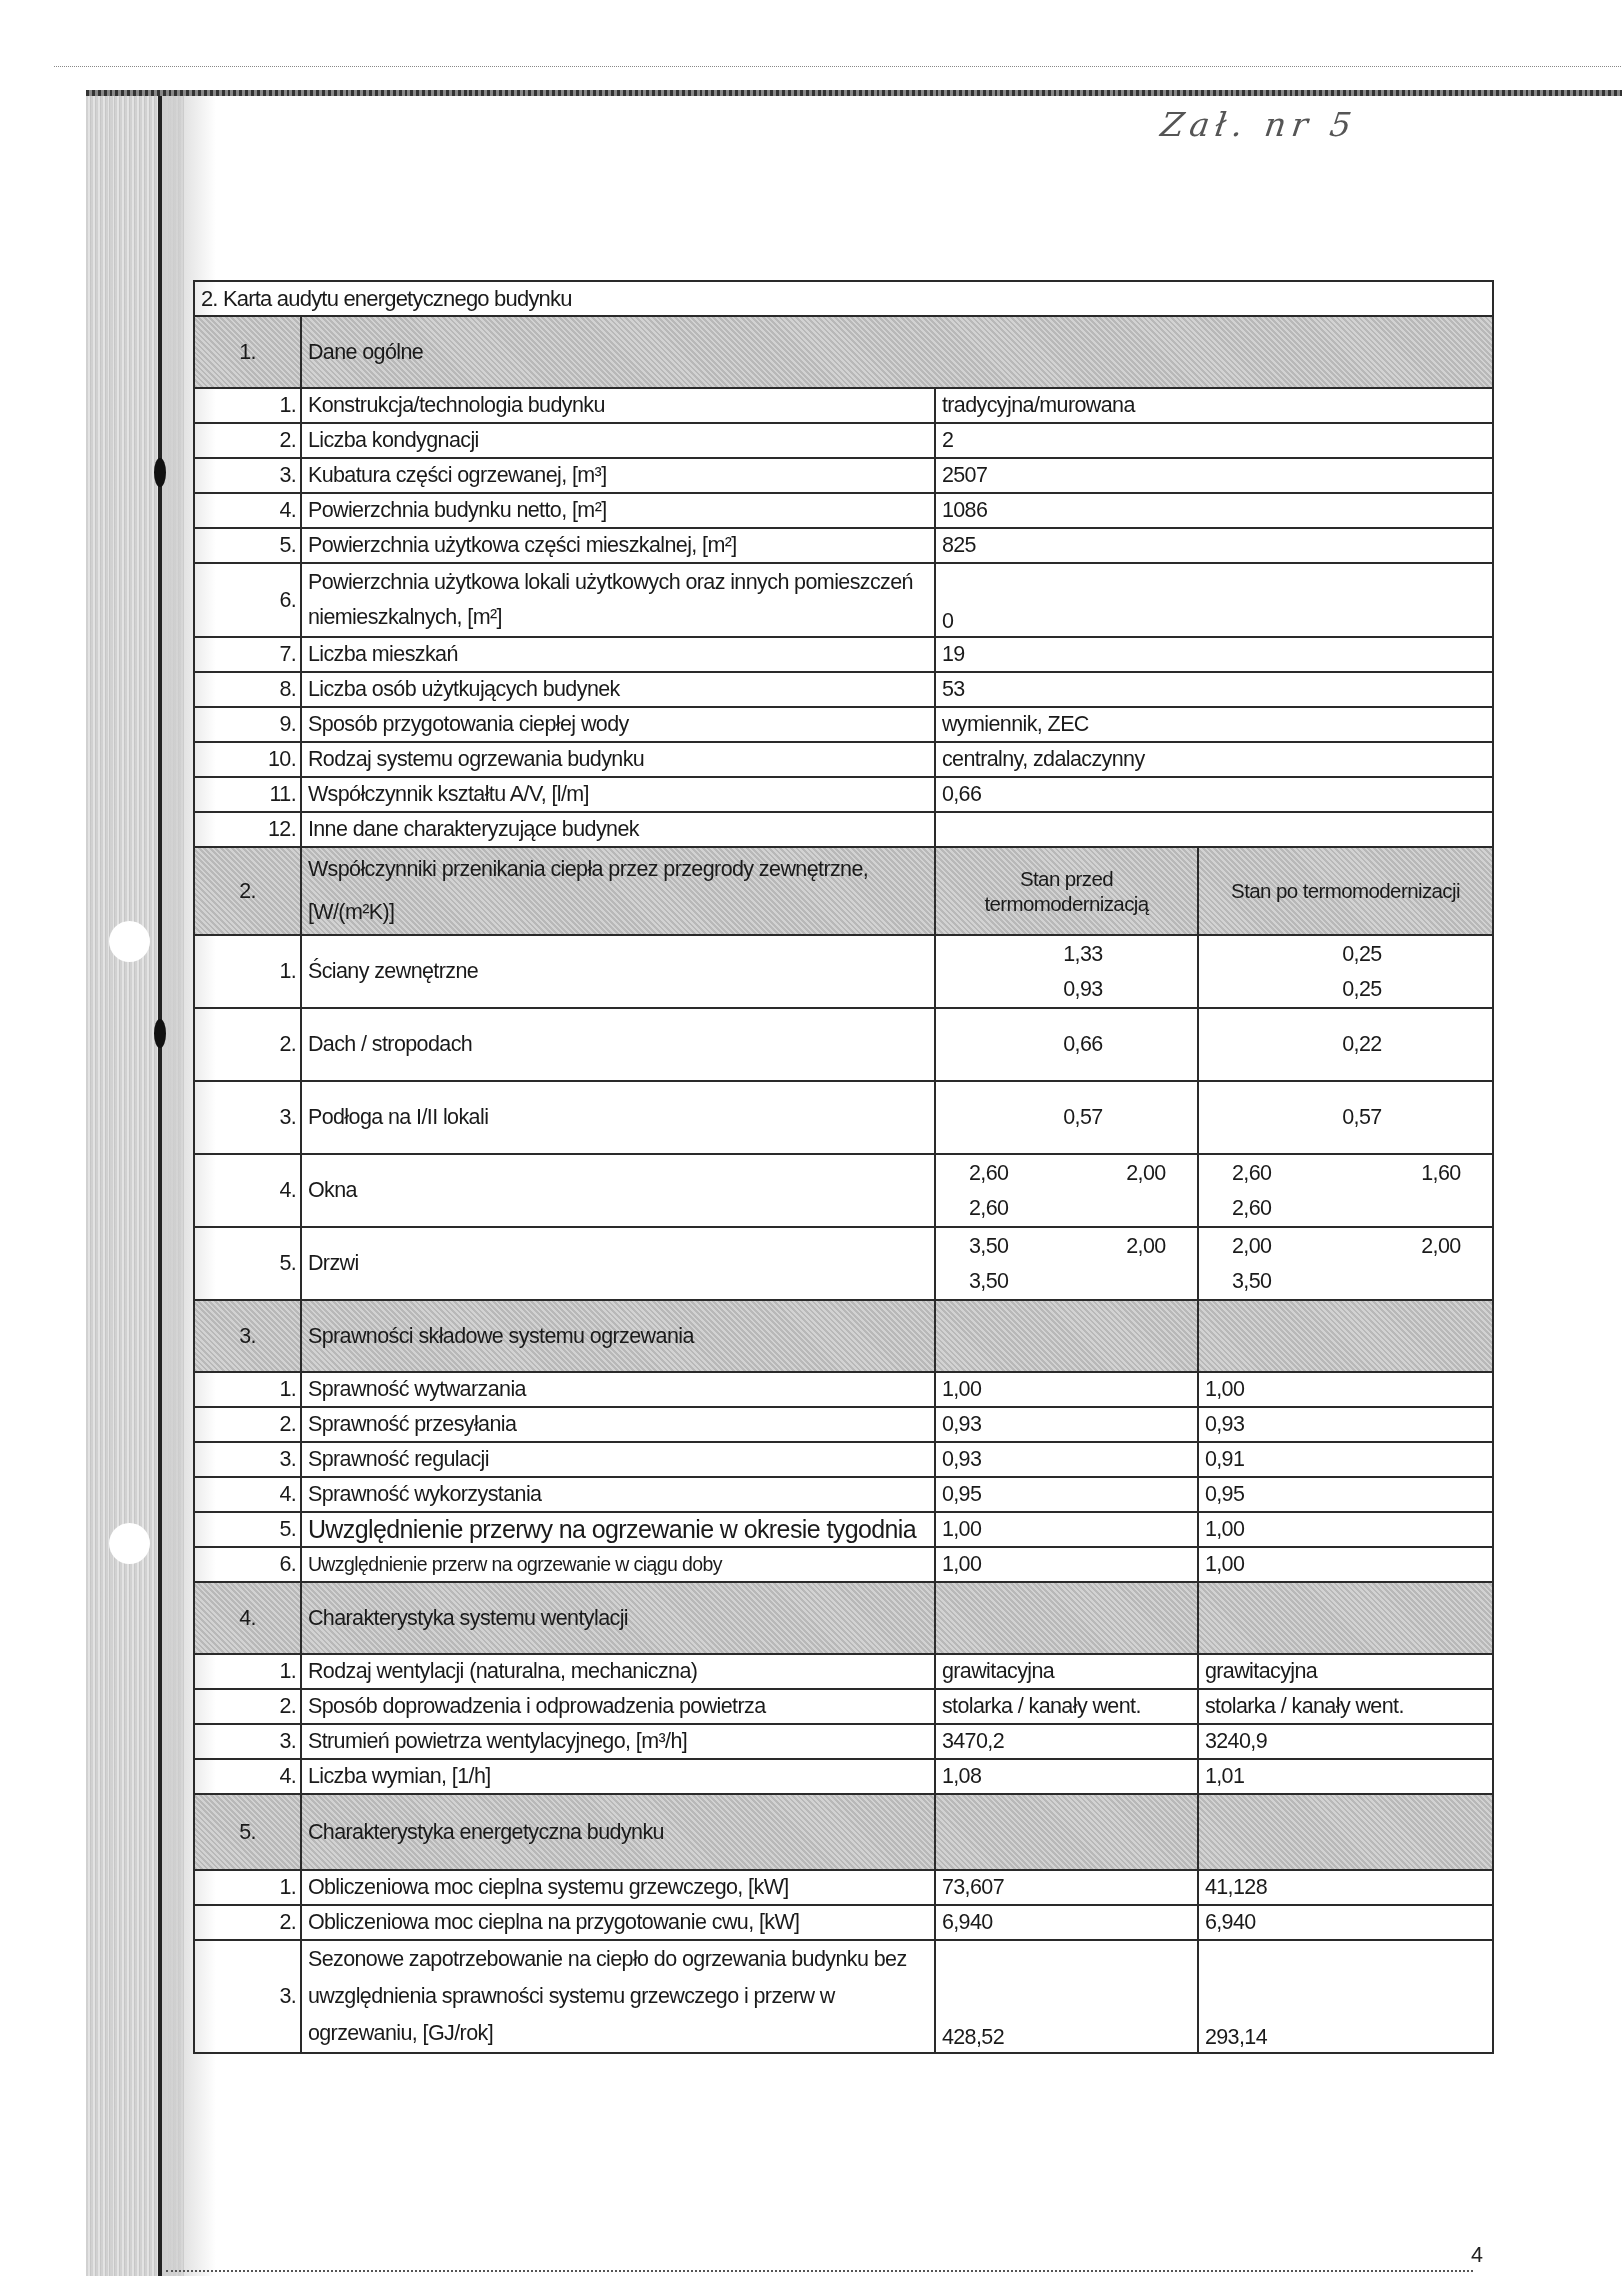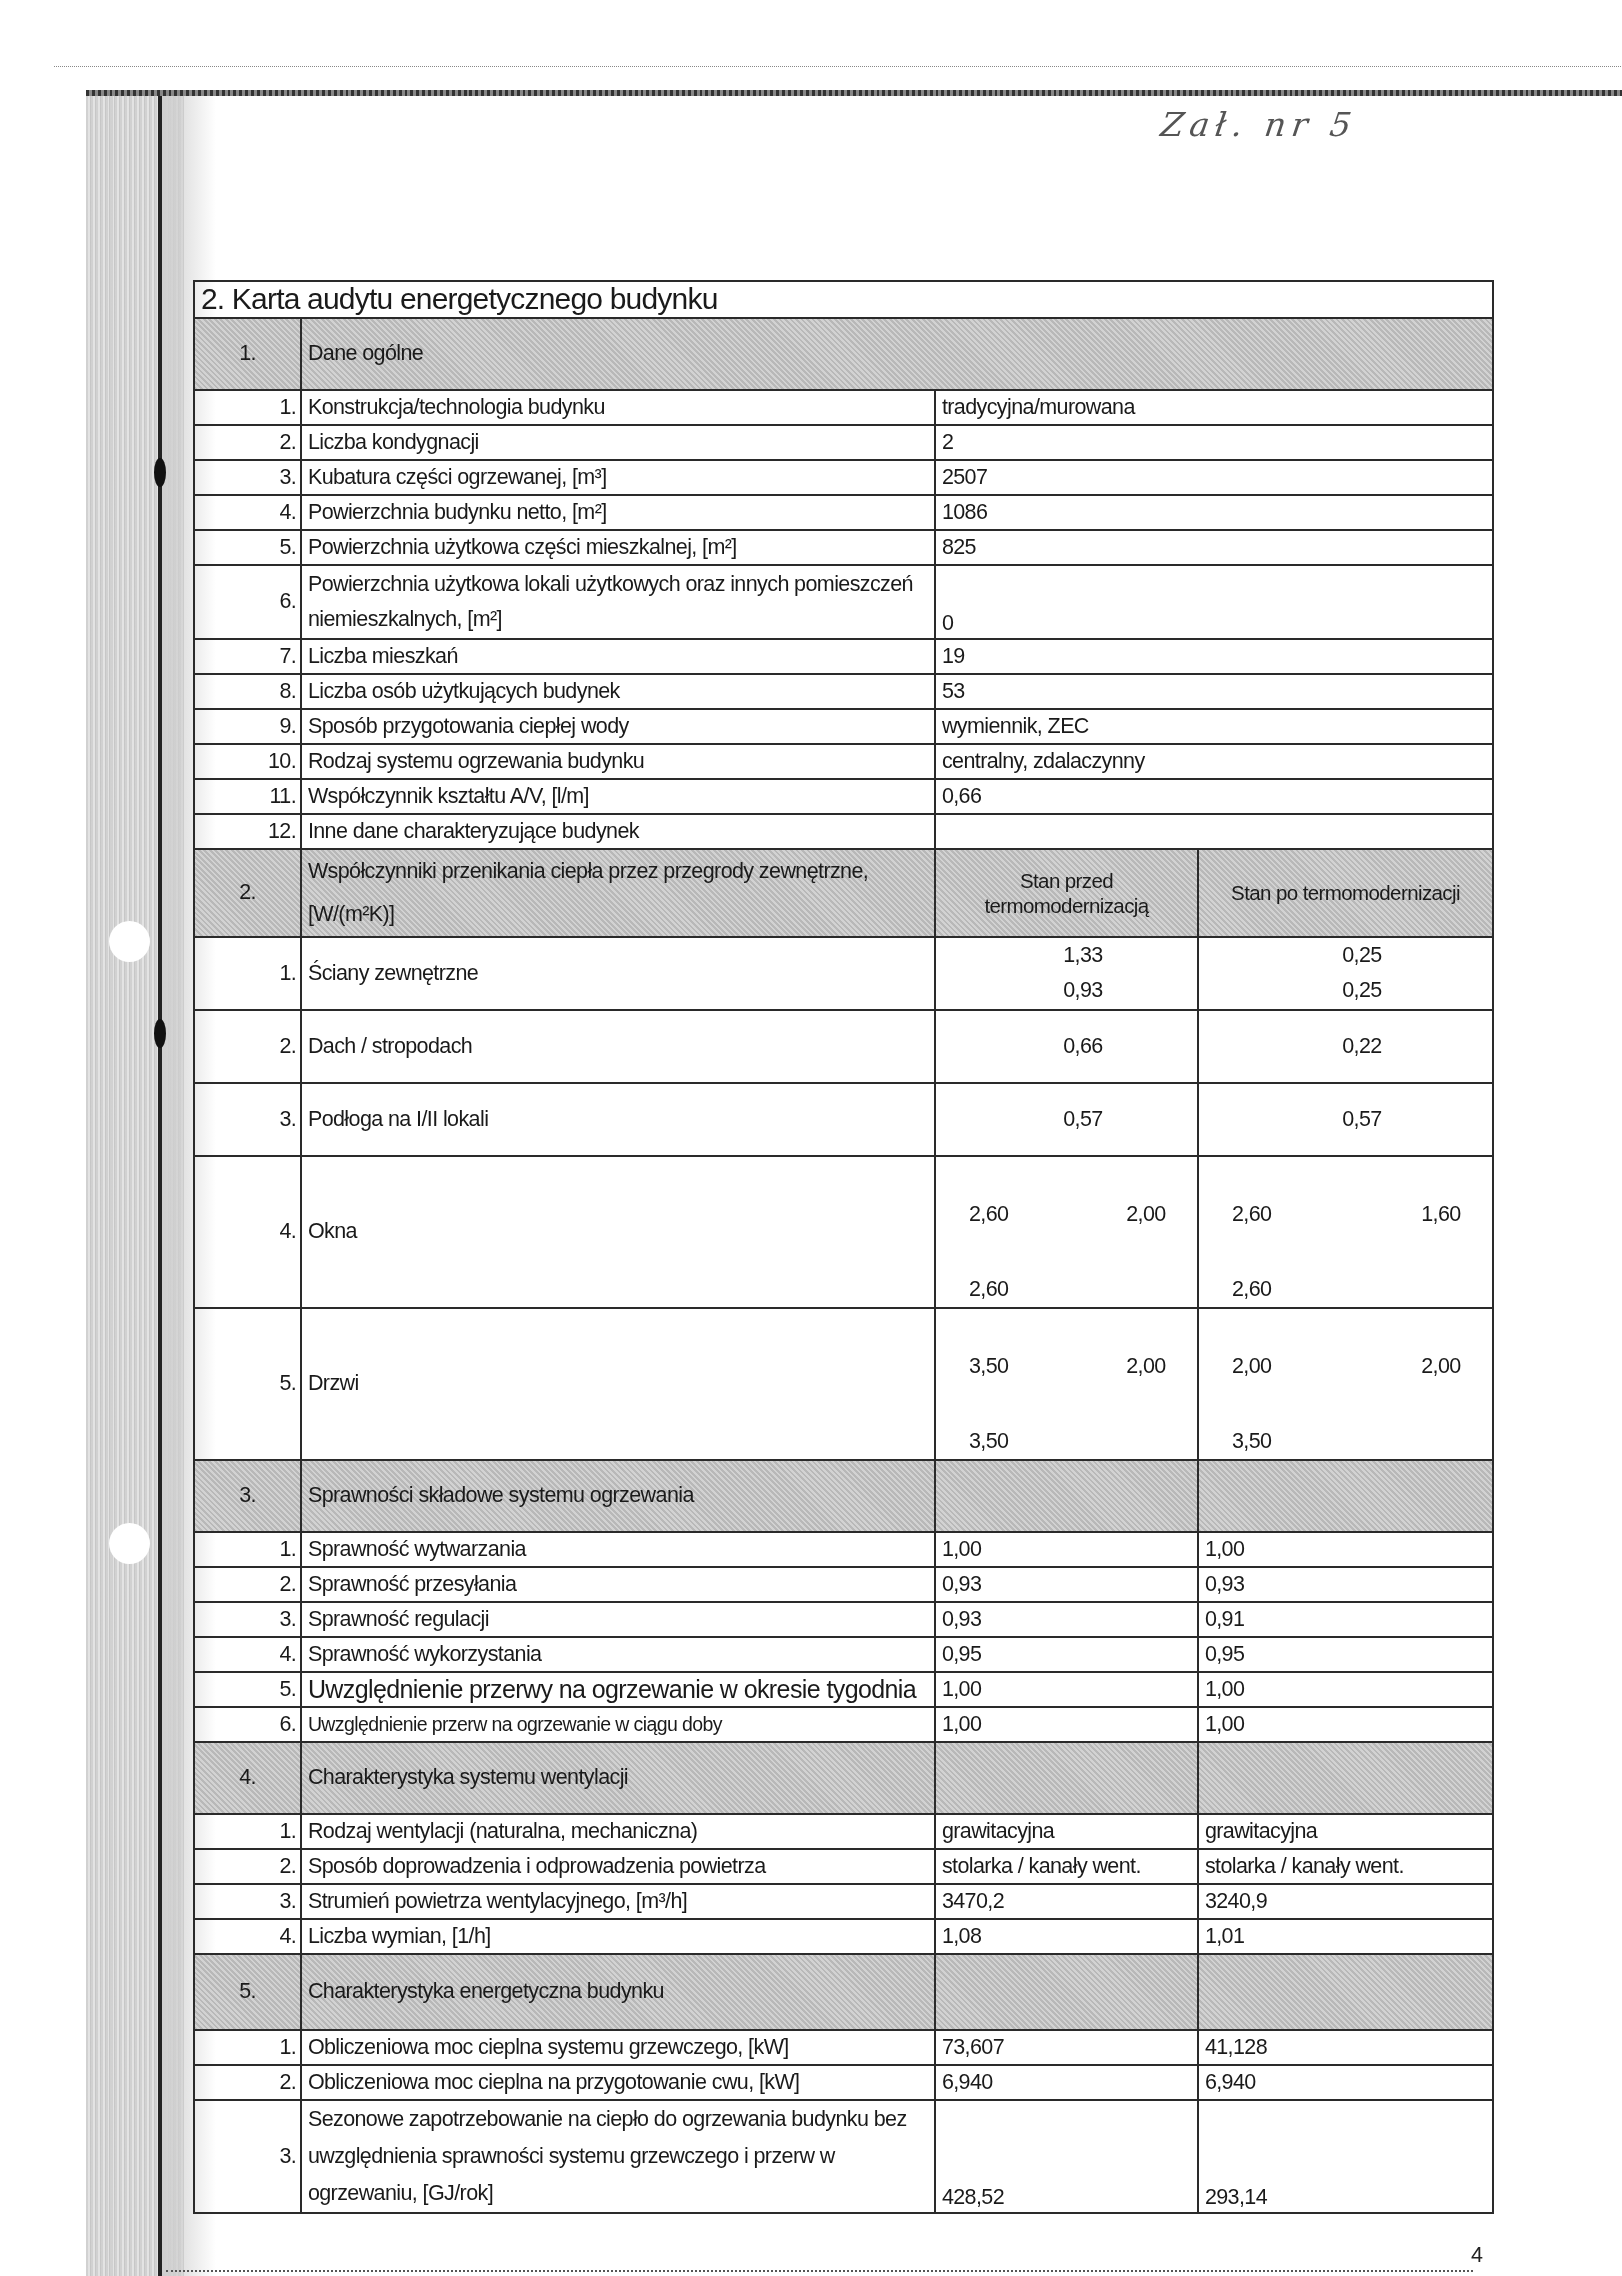--- a/index.html
+++ b/index.html
@@ -27,32 +27,32 @@
     font-style: italic; font-size: 33px; color: #555; letter-spacing: 5.9px; transform: skewX(-8deg); }
   .pagenum { position: absolute; left: 1471px; top: 2243px; font-size: 21.5px; color: #222; }
 
   table.audit {
     position: absolute; left: 193px; top: 280px; width: 1299px;
     border-collapse: collapse; table-layout: fixed;
     font-size: 21.5px; letter-spacing: -0.6px;
   }
   table.audit td { border: 2px solid #2a2a2a; padding: 0 5.9px; vertical-align: middle; line-height: 1.15; }
   col.c-num { width: 107px; } col.c-label { width: 634px; } col.c-pre { width: 263px; } col.c-post { width: 295px; }
-  .title-row td { height: 33px; font-size: 30px; letter-spacing: -0.8px; padding-left: 7.8px; }
+  .title-row td { height: 33px; font-size: 22px; letter-spacing: -0.8px; padding-left: 7.8px; }
   .sec td { background: repeating-linear-gradient(45deg, #b8b8b8 0 2px, #d2d2d2 2px 3.9px);
     font-size: 21.5px; }
   .sec .snum { text-align: center; }
   .num { text-align: right; padding-right: 3.9px !important; }
   .val { text-align: left; }
   .r38 td { height: 33px; }
   .r2l td { height: 70px; }
   .r3l td { height: 107px; }
   .rU td { height: 71px; vertical-align: top; padding-top: 2px; }
   .rU td.num, .rU td.lbl { vertical-align: middle; }
-  .pair { display: flex; justify-content: space-between; padding: 0 17.6px 0 33px; line-height: 35px; margin-top: 40px; }
+  .pair { display: flex; justify-content: space-between; padding: 0 17.6px 0 33px; line-height: 35px; }
   .pair span { display: inline-block; }
   .pair .second { margin-right: 13.7px; }
   .stack div { line-height: 35px; padding-left: 33px; text-align: center; }
   .hdr2 td.val { text-align: center; font-size: 20.5px; }
   .bottomval { vertical-align: bottom !important; padding-bottom: 2px !important; }
 </style>
 </head>
 <body>
 
 <div class="top-edge"></div>

